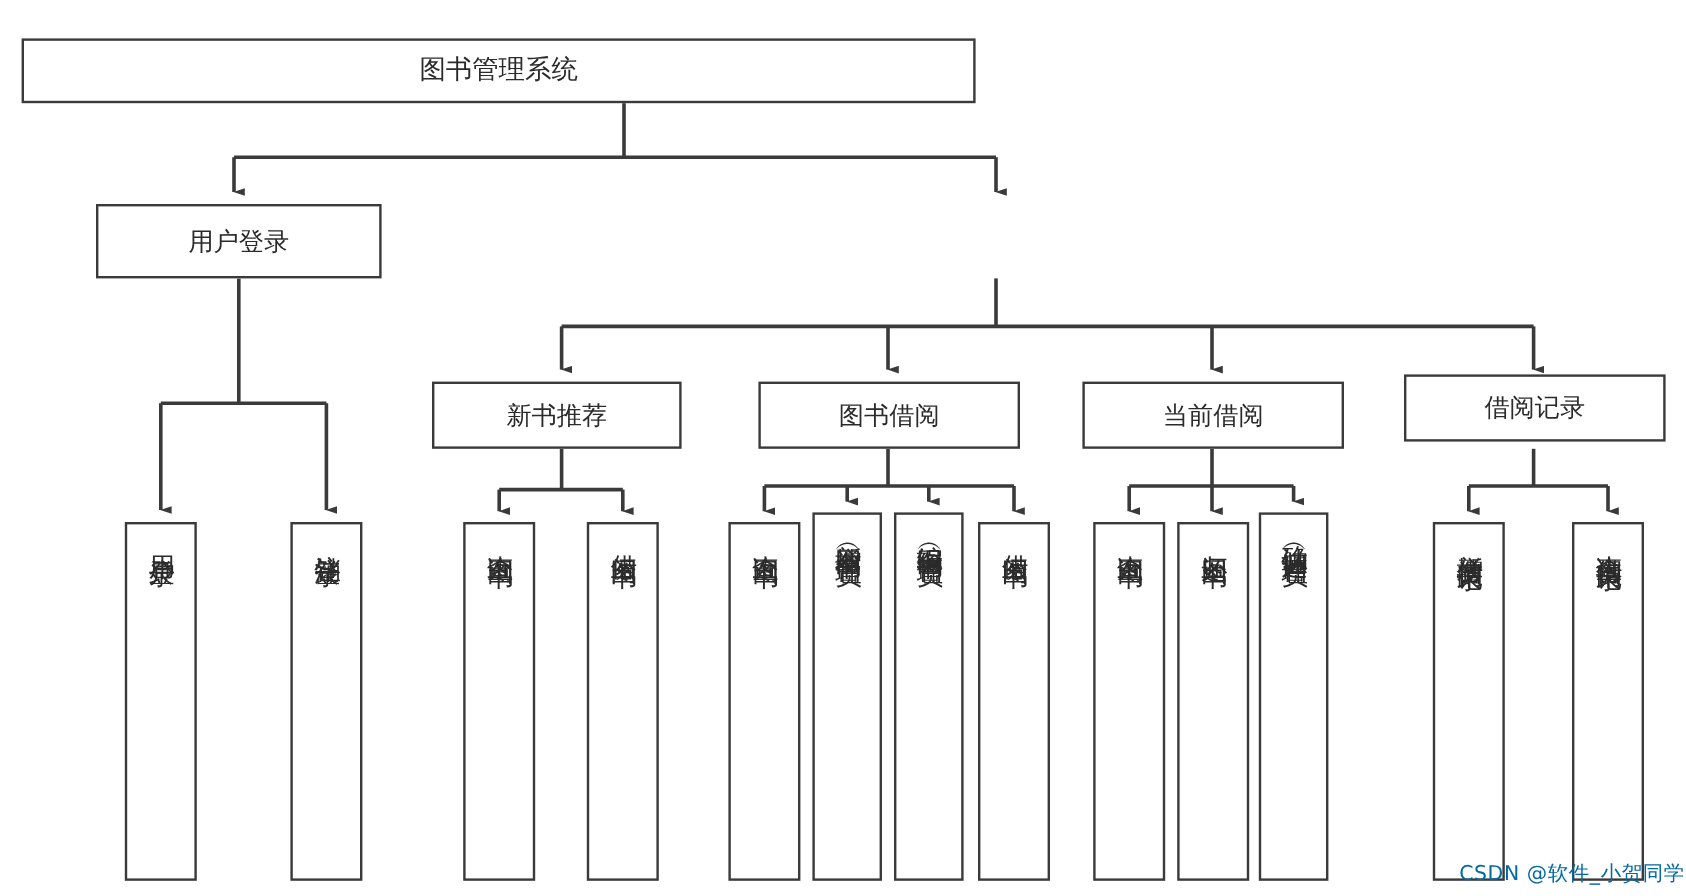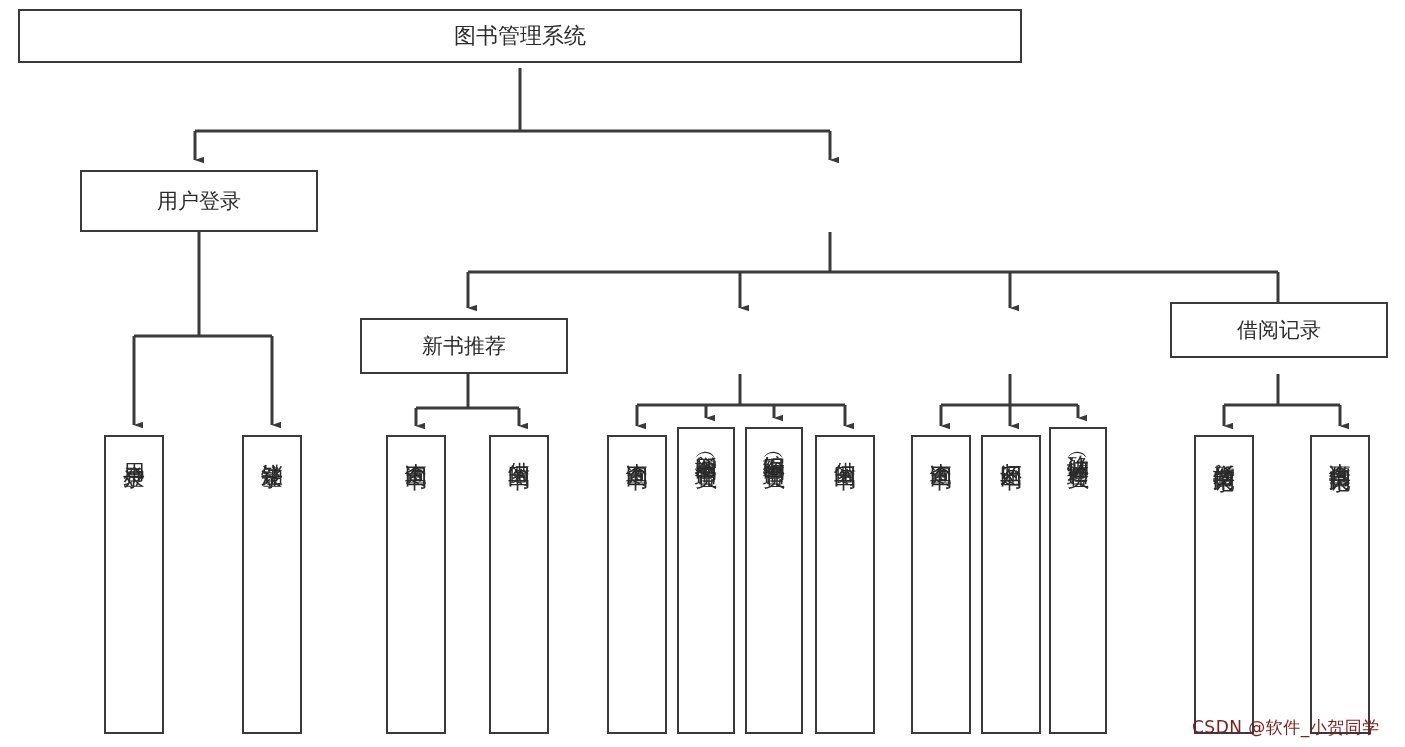--- a/index.html
+++ b/index.html
@@ -60,23 +60,24 @@
   .node.vert .node-label {
     writing-mode: vertical-rl;
     text-orientation: upright;
     font-size: 22px;
     letter-spacing: 2px;
     line-height: 1;
   }
   .watermark {
     position: absolute;
     font-size: 17px;
-    color: #7f1d1d;
+    color: #0369a1;
     white-space: nowrap;
     letter-spacing: 0.5px;
+    margin-left: 24px;
   }
 </style>
 </head>
 <body>
 
 <div id="diagram-root">
 
   <svg id="edge-layer" viewBox="0 0 1405 747" width="1405" height="747" xmlns="http://www.w3.org/2000/svg">
     <defs>
       <marker id="arrowhead" markerWidth="10" markerHeight="12" refX="3.2" refY="9" orient="auto" markerUnits="userSpaceOnUse">
@@ -120,32 +121,38 @@
       <path d="M 1010 405 L 1010 426" marker-end="url(#arrowhead)"></path>
       <path d="M 1078 405 L 1078 418" marker-end="url(#arrowhead)"></path>
 
       <path d="M 1278 374 L 1278 405"></path>
       <path d="M 1224 405 L 1340 405"></path>
       <path d="M 1224 405 L 1224 426" marker-end="url(#arrowhead)"></path>
       <path d="M 1340 405 L 1340 426" marker-end="url(#arrowhead)"></path>
     </g>
   </svg>
 
-  <div class="node horiz root" style="left:18px; top:9px; width:1004px; height:54px;">
+  <div class="node horiz root" style="left:18px; top:32px; width:795px; height:54px;">
     <span class="node-label">图书管理系统</span>
   </div>
 
   <div class="node horiz" style="left:80px; top:170px; width:238px; height:62px;">
     <span class="node-label">用户登录</span>
   </div>
 
   <div class="node horiz" style="left:360px; top:318px; width:208px; height:56px;">
     <span class="node-label">新书推荐</span>
   </div>
-  <div class="node horiz" style="left:1170px; top:302px; width:218px; height:56px;">
+  <div class="node horiz" style="left:632px; top:318px; width:218px; height:56px;">
+    <span class="node-label">图书借阅</span>
+  </div>
+  <div class="node horiz" style="left:902px; top:318px; width:218px; height:56px;">
+    <span class="node-label">当前借阅</span>
+  </div>
+  <div class="node horiz" style="left:1170px; top:312px; width:218px; height:56px;">
     <span class="node-label">借阅记录</span>
   </div>
 
   <div class="node vert" style="left:104px; top:435px; width:60px; height:299px;">
     <span class="node-label">用户登录</span>
   </div>
   <div class="node vert" style="left:242px; top:435px; width:60px; height:299px;">
     <span class="node-label">注销登录</span>
   </div>
 

